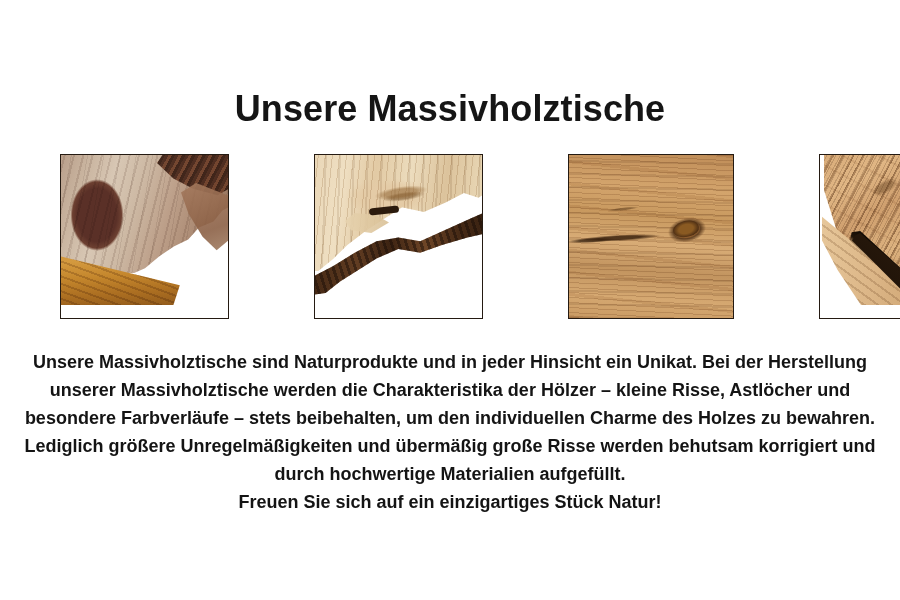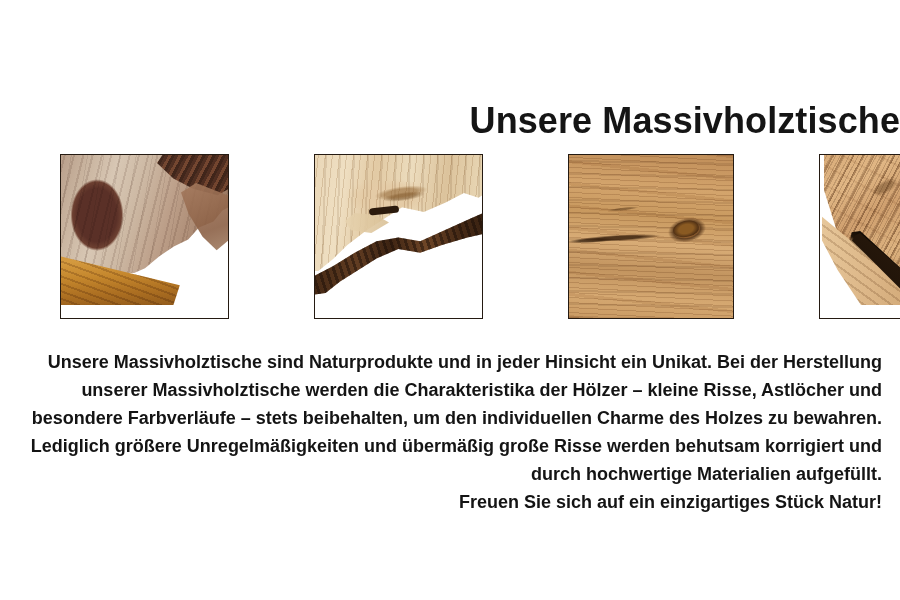--- a/index.html
+++ b/index.html
@@ -11,22 +11,22 @@
     position:relative;
   }
   #page{
     position:absolute;inset:0;
     background:#ffffff;
   }
 
   
   .page-title{
     position:absolute;
-    left:0;right:0;top:76px;
-    text-align:right;
+    left:0;right:0;top:64px;
+    text-align:center;
     font-size:36px;
     font-weight:bold;
     color:#151515;
     letter-spacing:.1px;
     line-height:42px;
   }
 
   
   .gallery{
     position:absolute;
@@ -219,21 +219,21 @@
   .p4 .dent1{
     left:52px;top:26px;width:26px;height:12px;
     background:radial-gradient(ellipse at 50% 50%, rgba(95,62,30,.45) 0 40%, rgba(95,62,30,0) 78%);
     transform:rotate(-30deg);
   }
 
   
   .body-copy{
     position:absolute;
     left:18px;right:18px;top:348px;
-    text-align:right;
+    text-align:center;
     font-size:18px;
     font-weight:bold;
     line-height:28px;
     color:#141414;
     white-space:pre-line;
   }
 </style>
 </head>
 <body>
 

